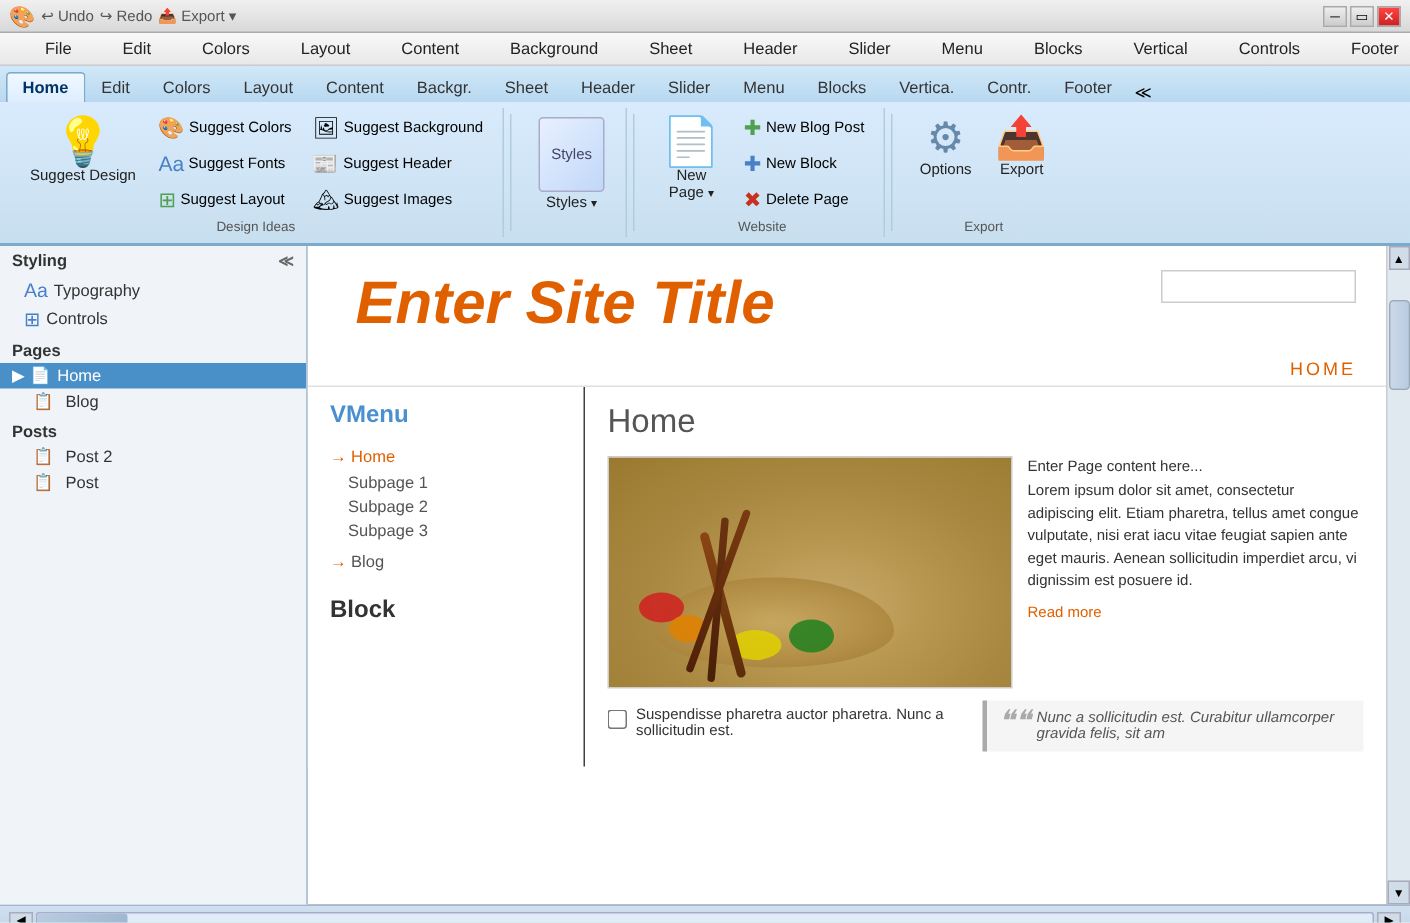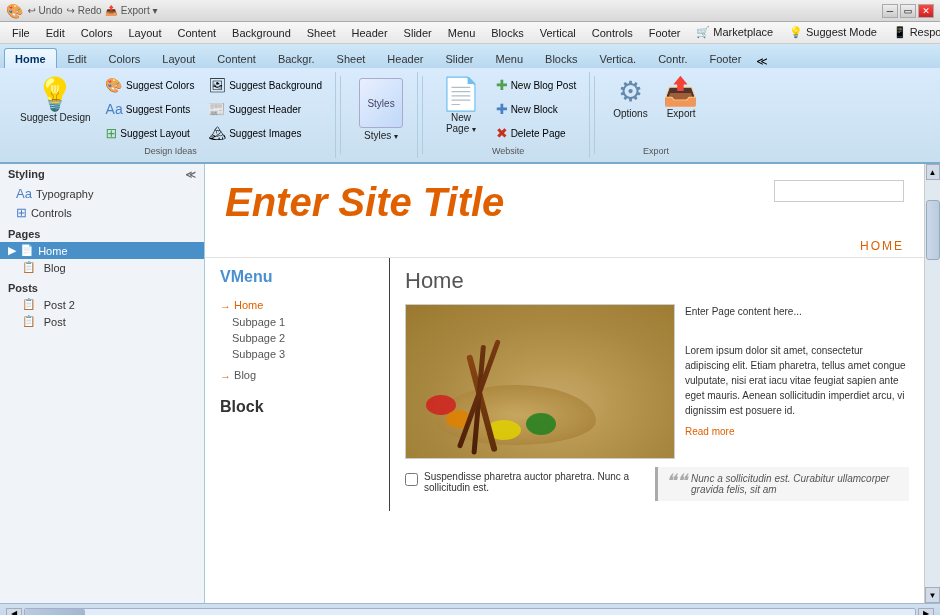--- a/index.html
+++ b/index.html
@@ -28,20 +28,21 @@
       align-items: center;
       padding: 0 4px;
       border-bottom: 1px solid #ccc;
     }
     .menu-item {
       padding: 2px 8px;
       font-size: 11px;
       color: #222;
       cursor: pointer;
       white-space: nowrap;
+      margin-left: 18px;
     }
 
     
     .ribbon {
       background: linear-gradient(to bottom, #ddeeff, #c8dff0);
       border-bottom: 2px solid #7aabcc;
     }
     .ribbon-tabs {
       display: flex;
       align-items: flex-end;
@@ -216,21 +217,21 @@
     
     .website-preview {
       background: #fff;
       width: calc(100% - 16px);
       height: 100%;
       overflow: hidden;
       font-family: Arial, sans-serif;
     }
     .site-header {
       background: #fff;
-      padding: 16px 20px 10px 20px;
+      padding: 16px 20px 10px 32px;
       display: flex;
       justify-content: space-between;
       align-items: flex-start;
     }
     .site-title {
       font-size: 40px;
       font-weight: bold;
       color: #e06000;
       font-style: italic;
     }
@@ -612,21 +613,21 @@
                 <div style="position:absolute;left:40px;top:105px;width:25px;height:18px;background:#e08000;border-radius:50%;opacity:0.85;"></div>
                 <div style="position:absolute;left:80px;top:115px;width:35px;height:20px;background:#e0d000;border-radius:50%;opacity:0.85;"></div>
                 <div style="position:absolute;left:120px;top:108px;width:30px;height:22px;background:#208020;border-radius:50%;opacity:0.85;"></div>
                 <div style="position:absolute;left:60px;top:50px;width:6px;height:100px;background:linear-gradient(to bottom,#8B4513,#5c2d0a);border-radius:3px;transform:rotate(-15deg);transform-origin:top center;"></div>
                 <div style="position:absolute;left:75px;top:40px;width:5px;height:110px;background:linear-gradient(to bottom,#6B3410,#4a1e08);border-radius:3px;transform:rotate(5deg);transform-origin:top center;"></div>
                 <div style="position:absolute;left:90px;top:35px;width:5px;height:115px;background:linear-gradient(to bottom,#7a3a12,#502008);border-radius:3px;transform:rotate(20deg);transform-origin:top center;"></div>
               </div>
             </div>
 
             <div class="content-text">
-              <div style="margin-bottom:24px;">Enter Page content here...</div>
+              <div style="margin-bottom:1px;">Enter Page content here...</div>
               <div>Lorem ipsum dolor sit amet, consectetur adipiscing elit. Etiam pharetra, tellus amet congue vulputate, nisi erat iacu vitae feugiat sapien ante eget mauris. Aenean sollicitudin imperdiet arcu, vi dignissim est posuere id.</div>
               <a class="read-more">Read more</a>
             </div>
           </div>
 
           <div class="content-extra">
             <div class="checkbox-item">
               <input type="checkbox" style="margin-top: 2px; flex-shrink: 0;">
               <span>Suspendisse pharetra auctor pharetra. Nunc a sollicitudin est.</span>
             </div>

